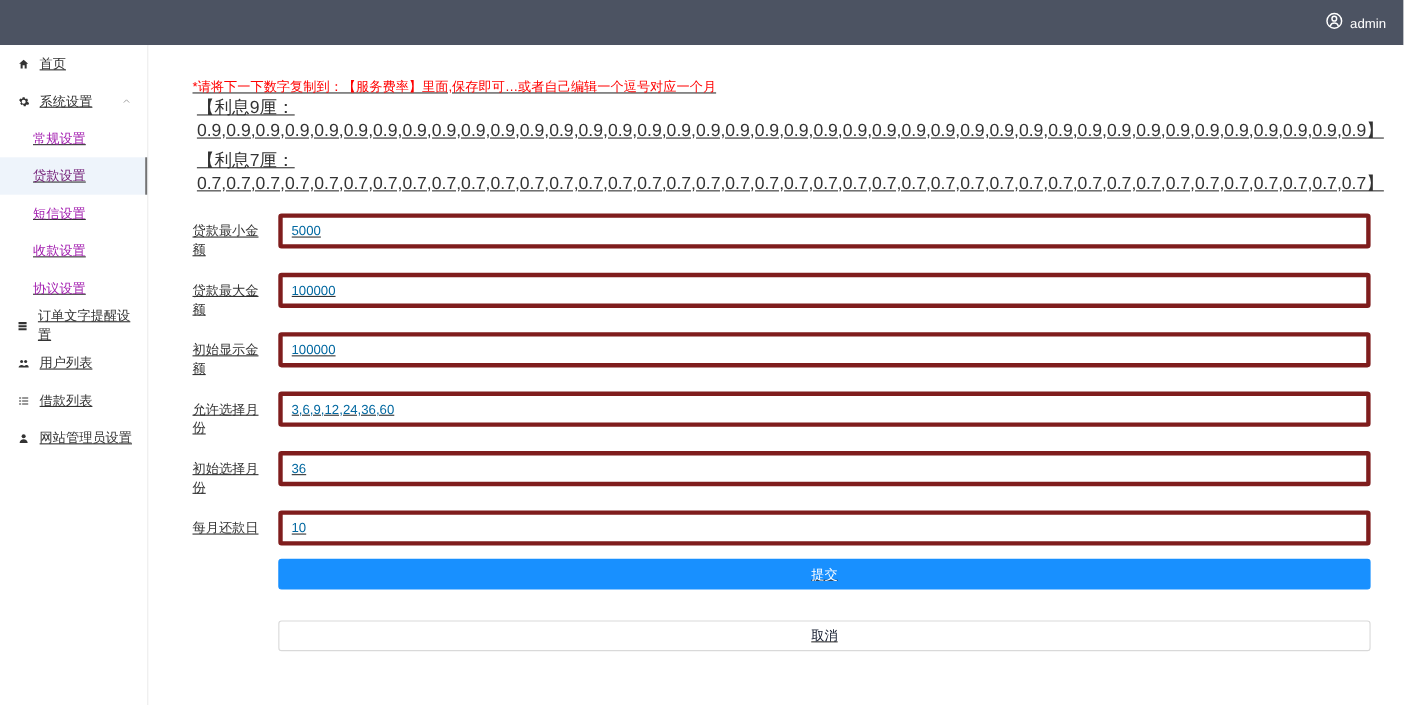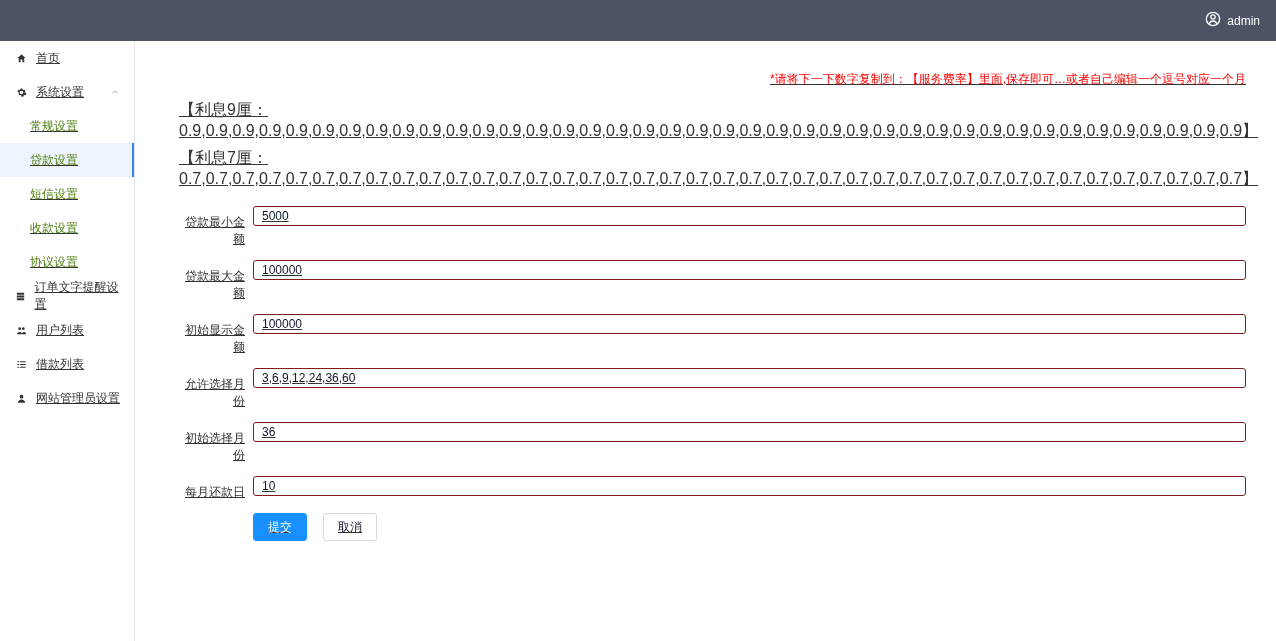--- a/index.html
+++ b/index.html
@@ -64,92 +64,91 @@
       display: flex;
       align-items: center;
     }
     .sidebar-subitem {
       display: flex;
       align-items: center;
       padding: 0 14px 0 30px;
       height: 34px;
       cursor: pointer;
       font-size: 12px;
-      color: #4d7c0f;
+      color: #a21caf;
     }
     .sidebar-subitem.active {
       background: #eef4fb;
-      color: #4d7c0f;
-      border-right: 2px solid #3b82f6;
+      color: #701a75;
+      border-right: 2px solid #737373;
     }
     .content {
       flex: 1;
       padding: 30px 30px 30px 40px;
       background: #fff;
       overflow-y: auto;
     }
     .notice {
       margin-bottom: 16px;
     }
     .notice-red {
       color: #ff0000;
       font-size: 12px;
-      margin-bottom: 12px;
-      text-align: right;
+      margin-bottom: 0;
     }
     .notice-line {
       color: #333;
       font-size: 16px;
       margin-bottom: 6px;
       padding-left: 4px;
     }
     .form {
       margin-top: 12px;
     }
     .form-row {
       display: flex;
       align-items: flex-start;
       margin-bottom: 12px;
     }
     .form-label {
       width: 70px;
-      text-align: right;
       font-size: 12px;
       color: #333;
       padding-top: 8px;
       margin-right: 8px;
       flex-shrink: 0;
     }
     .form-input {
       flex: 1;
-      height: 20px;
-      border: 1px solid #7f1d1d;
+      height: 32px;
+      border: 4px solid #7f1d1d;
       border-radius: 3px;
       padding: 0 8px;
       font-size: 12px;
-      color: #0f172a;
+      color: #0369a1;
       outline: none;
     }
     .form-textarea {
       flex: 1;
       min-height: 36px;
       border: 1px solid #d9d9d9;
       border-radius: 3px;
       padding: 6px 8px;
       font-size: 12px;
       color: #333;
       outline: none;
       resize: vertical;
       font-family: inherit;
     }
     .form-actions {
       display: flex;
       margin-left: 78px;
-      gap: 16px;
+      gap: 28px;
       margin-top: 8px;
+      flex-direction: column;
     }
     .btn {
       height: 28px;
       padding: 0 14px;
       border-radius: 3px;
       font-size: 12px;
       cursor: pointer;
       border: 1px solid transparent;
       display: inline-flex;
       align-items: center;

